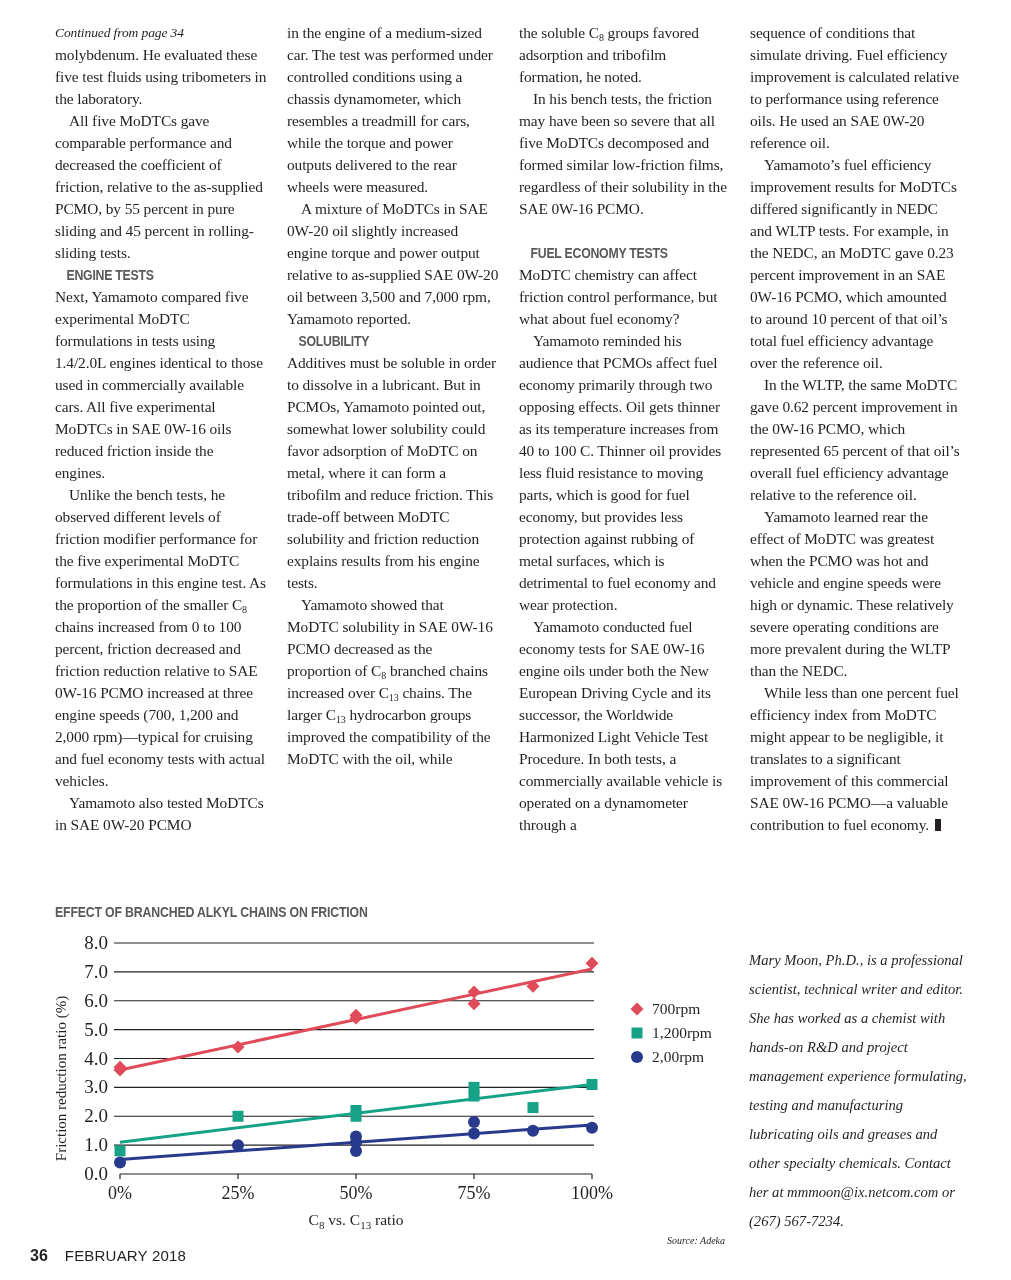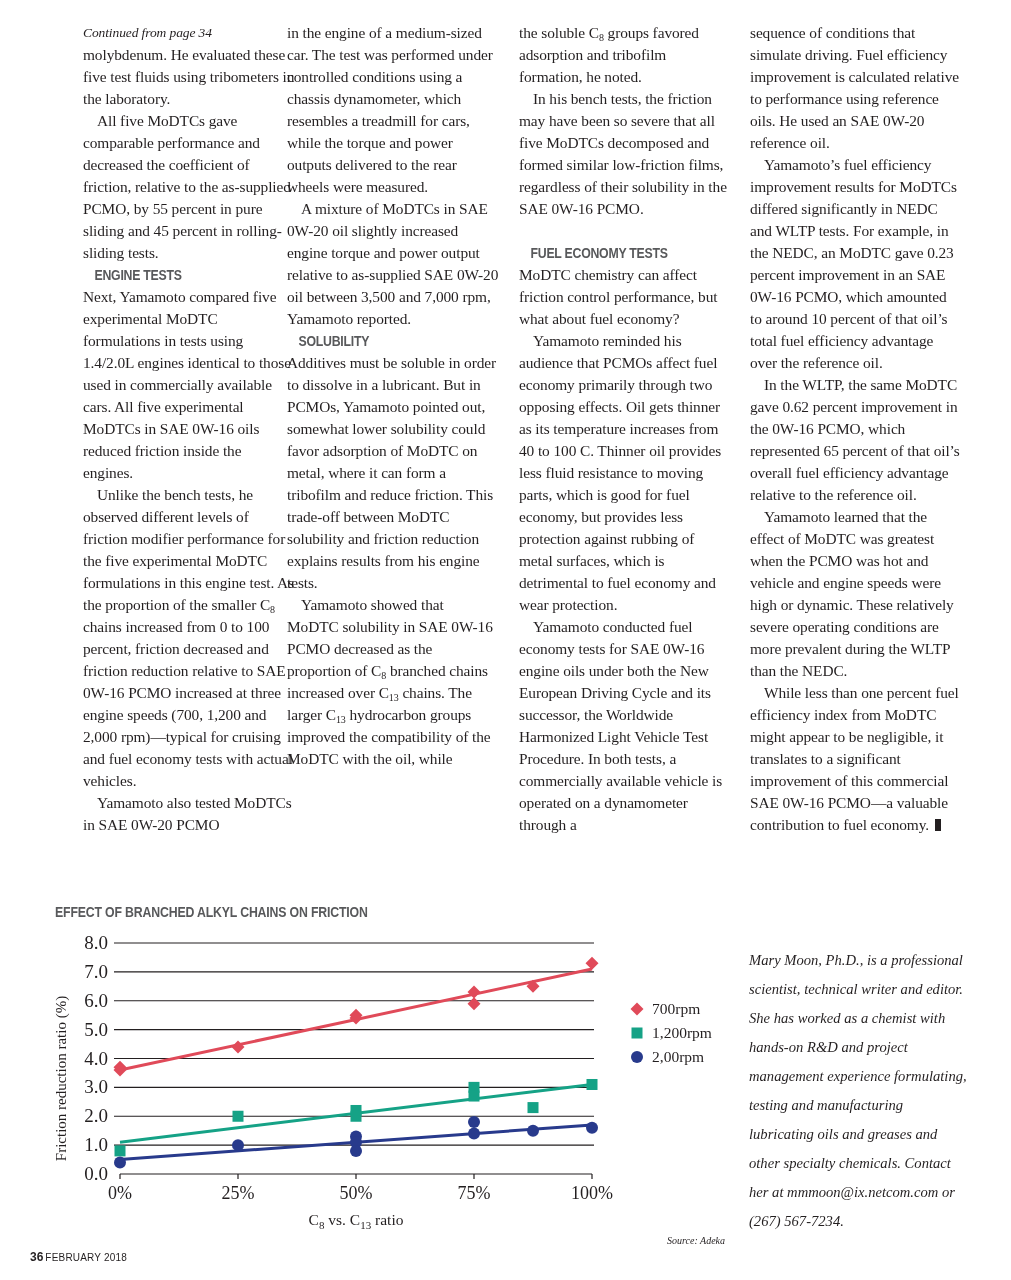--- a/index.html
+++ b/index.html
@@ -1,33 +1,33 @@
 <!DOCTYPE html>
 <html><head>
 <meta charset="utf-8">
 <style>
   html,body{margin:0;padding:0;background:#fff;}
   body{width:1011px;height:1280px;position:relative;overflow:hidden;font-family:"Liberation Serif","DejaVu Serif",serif;color:#231f20;}
   .col{position:absolute;top:22px;font-size:15.4px;line-height:22px;letter-spacing:-0.1px;}
   .col p{margin:0;text-indent:14px;}
   .col p.noindent{text-indent:0;}
-  .col1{left:55px;width:212px;margin-left:28px;}
+  .col1{left:55px;width:212px;}
   .col2{left:287px;width:212px;}
   .col3{left:519px;width:212px;}
   .col4{left:750px;width:212px;}
   .cont{font-style:italic;font-size:13.5px;line-height:22px;}
   .head{font-family:"Liberation Sans","DejaVu Sans",sans-serif;font-weight:bold;color:#58595b;font-size:15px;letter-spacing:-0.3px;transform:scaleX(0.82);transform-origin:left;line-height:22px;margin-top:12px;text-indent:0;white-space:nowrap;}
   sub{font-size:10px;vertical-align:-3px;line-height:0;}
   .endmark{display:inline-block;width:6px;height:12px;background:#231f20;margin-left:6px;vertical-align:-1px;}
   .bio{position:absolute;left:749px;top:946px;width:220px;font-style:italic;font-size:14.6px;line-height:29px;}
   .chart-title{position:absolute;left:55px;top:903px;font-family:"Liberation Sans","DejaVu Sans",sans-serif;font-weight:bold;color:#58595b;font-size:15px;transform:scaleX(0.82);transform-origin:left;white-space:nowrap;letter-spacing:-0.2px;}
   #chart{position:absolute;left:0;top:920px;}
   .footer{position:absolute;left:30px;top:1247px;font-family:"Liberation Sans","DejaVu Sans",sans-serif;color:#231f20;}
-  .footer .num{font-size:12px;font-weight:bold;}
-  .footer .date{font-size:10px;letter-spacing:0.2px;margin-left:2px;}
+  .footer .num{font-size:16px;font-weight:bold;}
+  .footer .date{font-size:15px;letter-spacing:0.2px;margin-left:17px;}
   .source{position:absolute;left:667px;top:1220px;font-style:italic;font-size:10px;margin-top:15px;}
 </style>
 </head>
 <body>
 
 <div class="col col1">
   <p class="noindent cont">Continued from page 34</p>
   <p class="noindent">molybdenum. He evaluated these five test fluids using tribometers in the laboratory.</p>
   <p>All five MoDTCs gave comparable performance and decreased the coefficient of friction, relative to the as-supplied PCMO, by 55 percent in pure sliding and 45 percent in rolling-sliding tests.</p>
   <p class="head">ENGINE TESTS</p>
@@ -50,21 +50,21 @@
   <p class="head" style="margin-top:22px">FUEL ECONOMY TESTS</p>
   <p class="noindent">MoDTC chemistry can affect friction control performance, but what about fuel economy?</p>
   <p>Yamamoto reminded his audience that PCMOs affect fuel economy primarily through two opposing effects. Oil gets thinner as its temperature increases from 40 to 100 C. Thinner oil provides less fluid resistance to moving parts, which is good for fuel economy, but provides less protection against rubbing of metal surfaces, which is detrimental to fuel economy and wear protection.</p>
   <p>Yamamoto conducted fuel economy tests for SAE 0W-16 engine oils under both the New European Driving Cycle and its successor, the Worldwide Harmonized Light Vehicle Test Procedure. In both tests, a commercially available vehicle is operated on a dynamometer through a</p>
 </div>
 
 <div class="col col4">
   <p class="noindent">sequence of conditions that simulate driving. Fuel efficiency improvement is calculated relative to performance using reference oils. He used an SAE 0W-20 reference oil.</p>
   <p>Yamamoto’s fuel efficiency improvement results for MoDTCs differed significantly in NEDC and WLTP tests. For example, in the NEDC, an MoDTC gave 0.23 percent improvement in an SAE 0W-16 PCMO, which amounted to around 10 percent of that oil’s total fuel efficiency advantage over the reference oil.</p>
   <p>In the WLTP, the same MoDTC gave 0.62 percent improvement in the 0W-16 PCMO, which represented 65 percent of that oil’s overall fuel efficiency advantage relative to the reference oil.</p>
-  <p>Yamamoto learned that the effect of MoDTC was greatest when the PCMO was hot and vehicle and engine speeds were high or dynamic. These relatively severe operating conditions are more prevalent during the WLTP than the NEDC.</p>
+  <p>Yamamoto learned rear the effect of MoDTC was greatest when the PCMO was hot and vehicle and engine speeds were high or dynamic. These relatively severe operating conditions are more prevalent during the WLTP than the NEDC.</p>
   <p><span>While less than one percent fuel efficiency index from MoDTC might appear to be negligible, it translates to a significant improvement of this commercial SAE 0W-16 PCMO—a valuable contribution to fuel economy.</span><span class="endmark"></span></p>
 </div>
 
 <div class="bio">Mary Moon, Ph.D., is a professional scientist, technical writer and editor. She has worked as a chemist with hands-on R&amp;D and project management experience formulating, testing and manufacturing lubricating oils and greases and other specialty chemicals. Contact her at mmmoon@ix.netcom.com or (267) 567-7234.</div>
 
 <div class="chart-title">EFFECT OF BRANCHED ALKYL CHAINS ON FRICTION</div>
 <svg id="chart" width="760" height="320">
     <text x="108" y="260" text-anchor="end" font-size="19" font-family="Liberation Serif, serif" fill="#231f20">0.0</text>
     <line x1="114" x2="594" y1="225.125" y2="225.125" stroke="#231f20" stroke-width="1.2"></line>
     <text x="108" y="231.125" text-anchor="end" font-size="19" font-family="Liberation Serif, serif" fill="#231f20">1.0</text>

